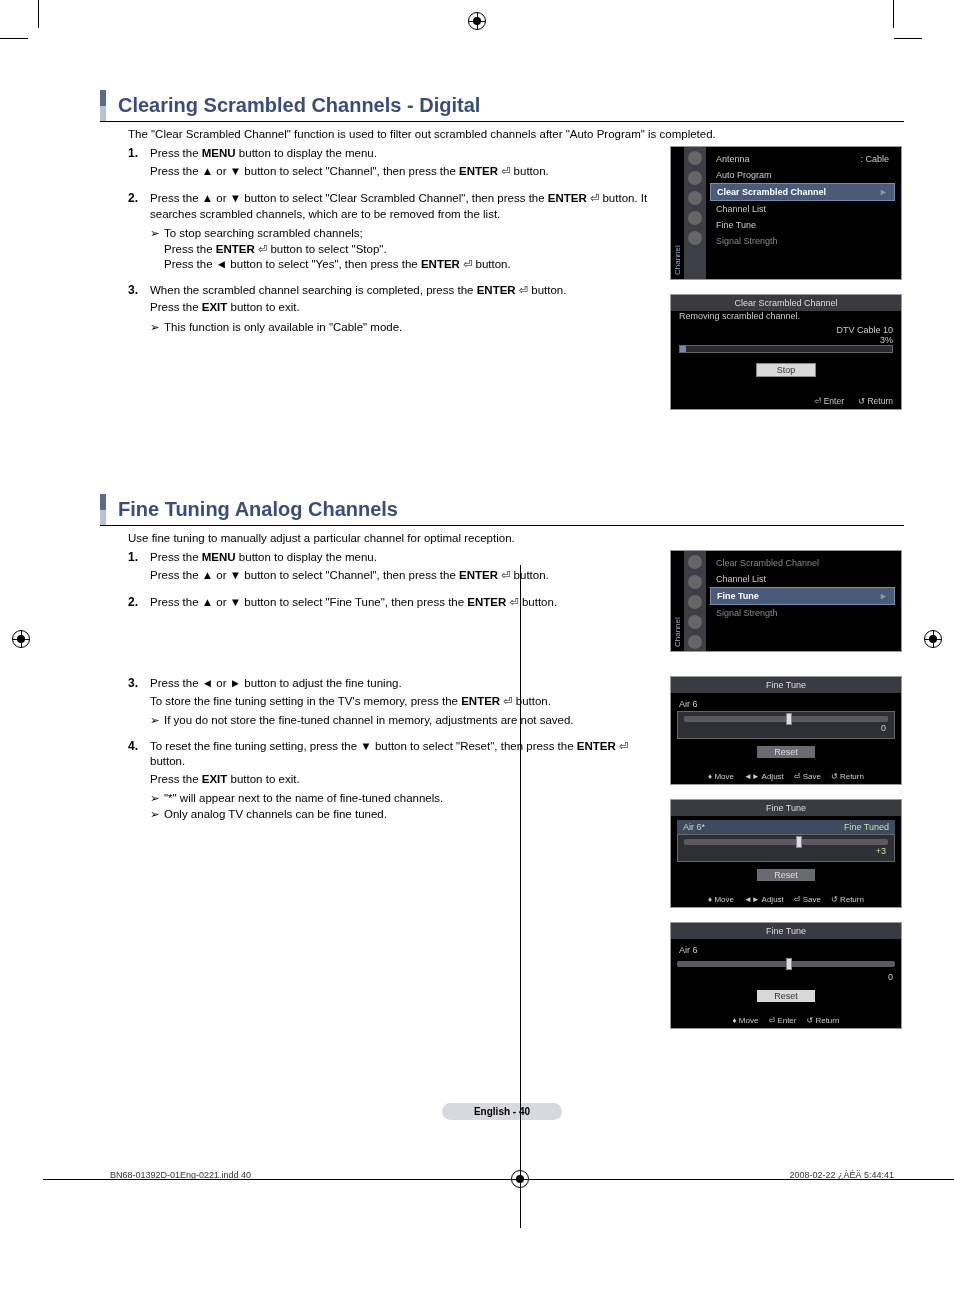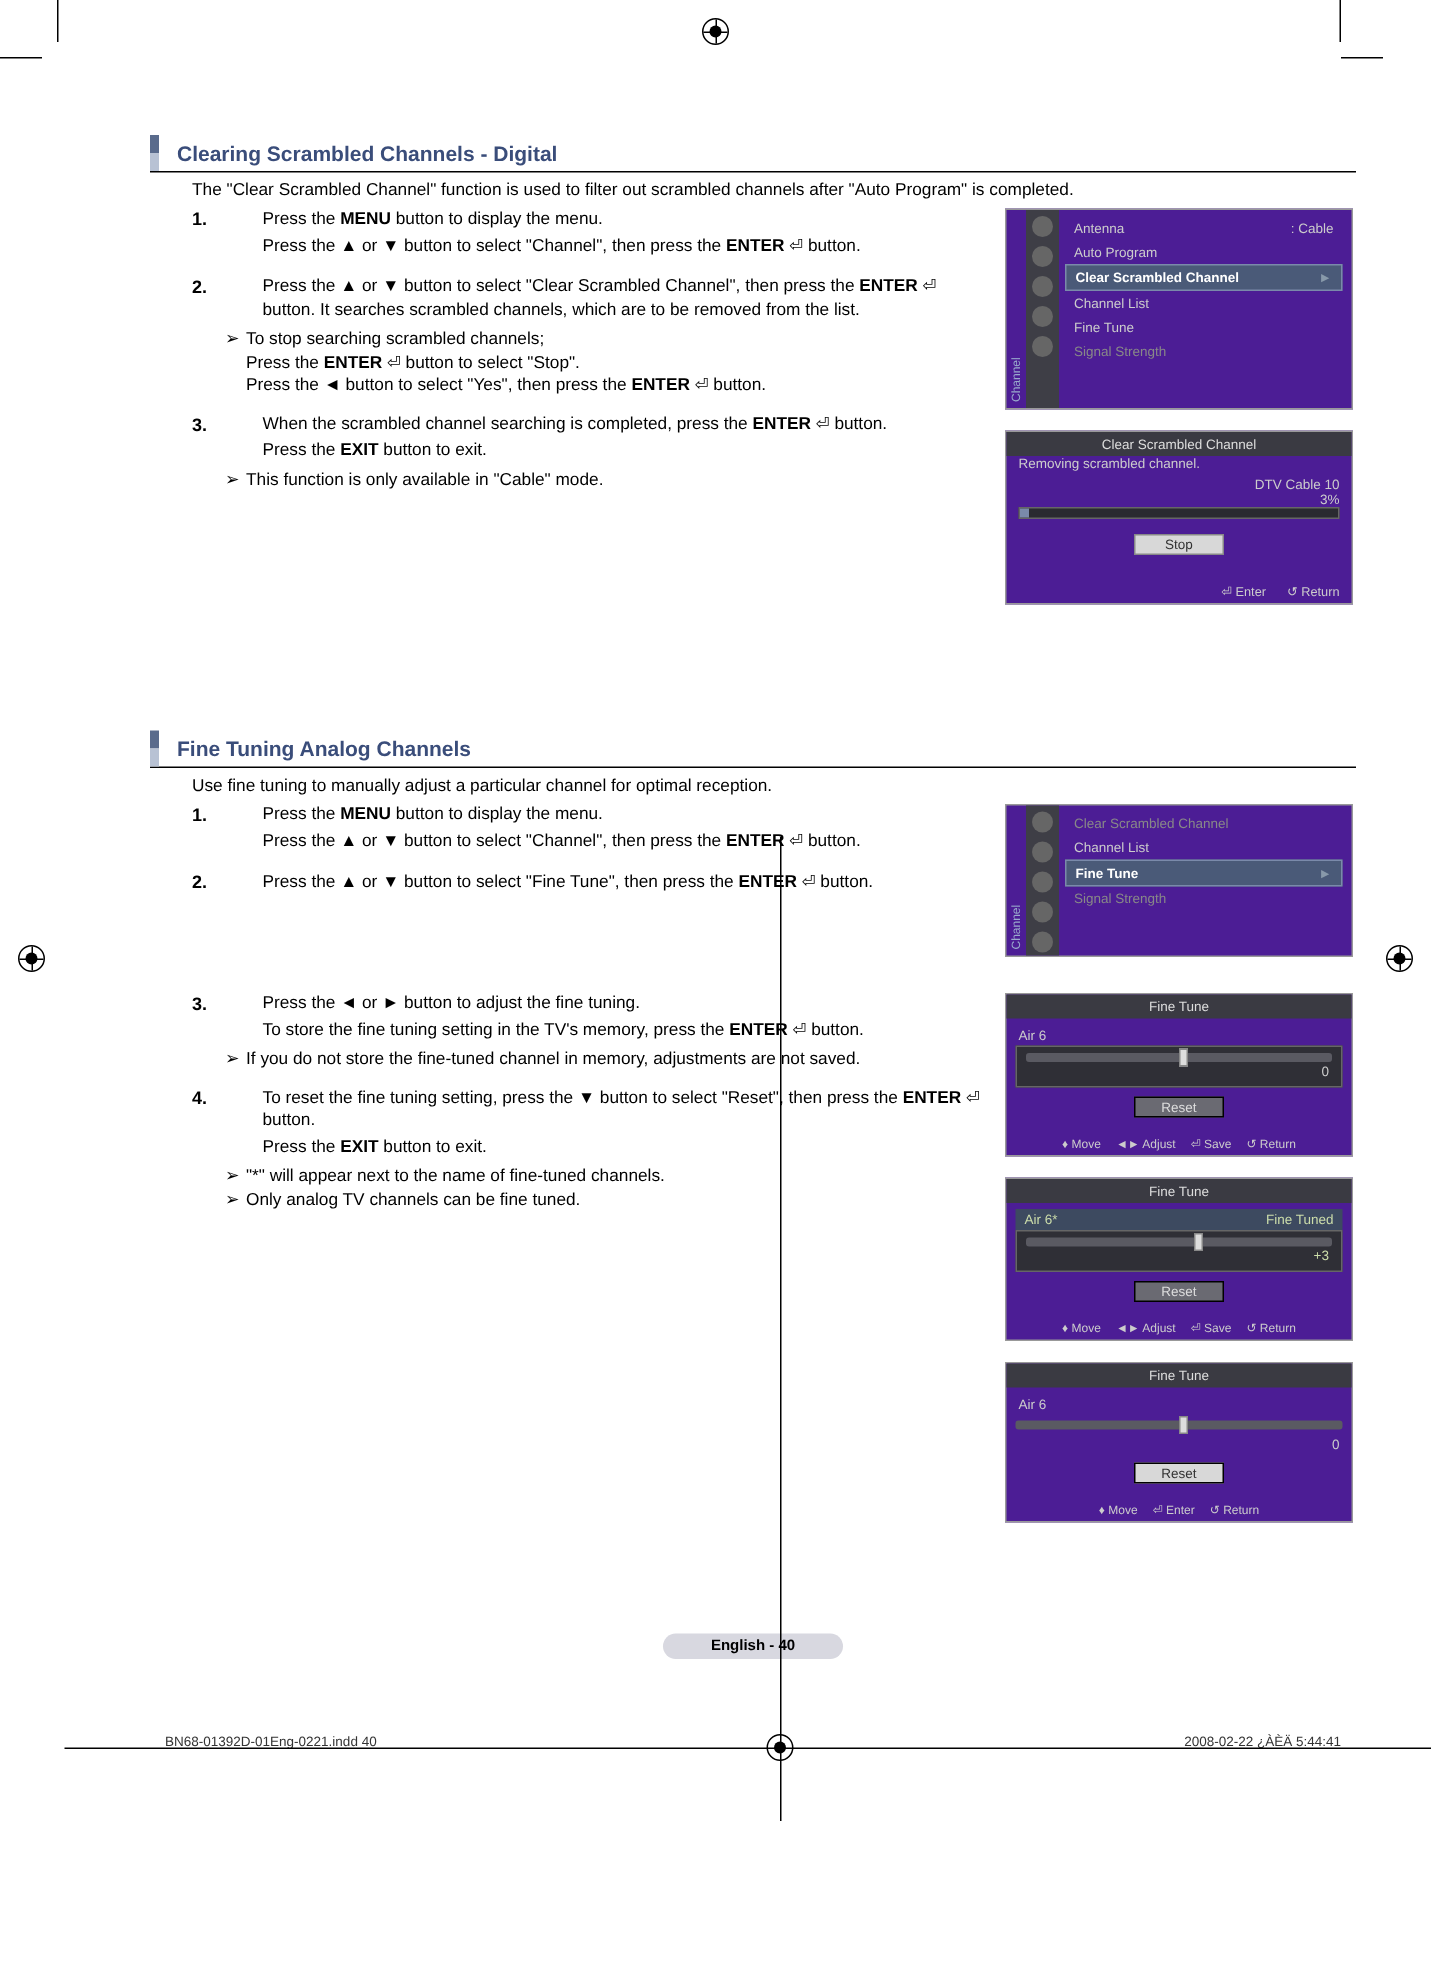--- a/index.html
+++ b/index.html
@@ -26,38 +26,38 @@
   .reg-mark::before, .reg-mark::after {
     content:'';position:absolute;background:#000;
   }
   .reg-mark::before { width:100%;height:1px; }
   .reg-mark::after  { width:1px;height:100%; }
   .reg-mark .inner { width:8px;height:8px;border-radius:50%;background:#000; }
   .section-title-row { display:flex; align-items:flex-end; border-bottom:1px solid #000; margin-bottom:6px;}
   .title-bar { width:6px; align-self:stretch; margin-right:12px; display:flex;flex-direction:column;}
   .title-bar .dark { flex:1; background:#5a6b8c;}
   .title-bar .light{ flex:1; background:#b8c2d4;}
-  .section-title { font-size:14px; font-weight:bold; color:#3a4d7a; padding:4px 0;}
+  .section-title { font-size:20px; font-weight:bold; color:#3a4d7a; padding:4px 0;}
   .intro { margin: 4px 0 6px 28px; font-size:11.5px;}
   .content-row { display:flex; gap:12px; }
   .text-col { flex: 1; }
   .screens-col { width: 234px; flex-shrink:0; }
   ol.steps { list-style:none; margin-left:28px;}
   ol.steps > li { display:flex; margin-bottom:10px; }
   .step-num { font-weight:900; font-size:12px; width:22px; flex-shrink:0;}
   .step-body { flex:1; font-size:11.5px; line-height:1.35;}
-  .step-body p { margin-bottom:2px;margin-left:25px;}
+  .step-body p { margin-bottom:2px;}
   .sublist { margin-top:4px;}
   .sublist .sub { display:flex; }
   .sub-mark { width:14px; flex-shrink:0;}
   .enter-icon { font-size:11px; }
   .bold { font-weight:bold;}
   
   .osd {
-    background:#4c1d95;
+    background:#000000;
     border:1px solid #999;
     font-size:9px;
     color:#ccc;
     margin-bottom:14px;
     width:232px;
   }
   .osd-menu { display:flex; }
   .osd-sidebar { width:22px; background:#3e3e46; display:flex; flex-direction:column; align-items:center; padding-top:4px; gap:6px;}
   .osd-sidebar .ic { width:14px;height:14px;border-radius:50%;background:#666;}
   .osd-main { flex:1; padding:4px 6px 30px 4px;}

